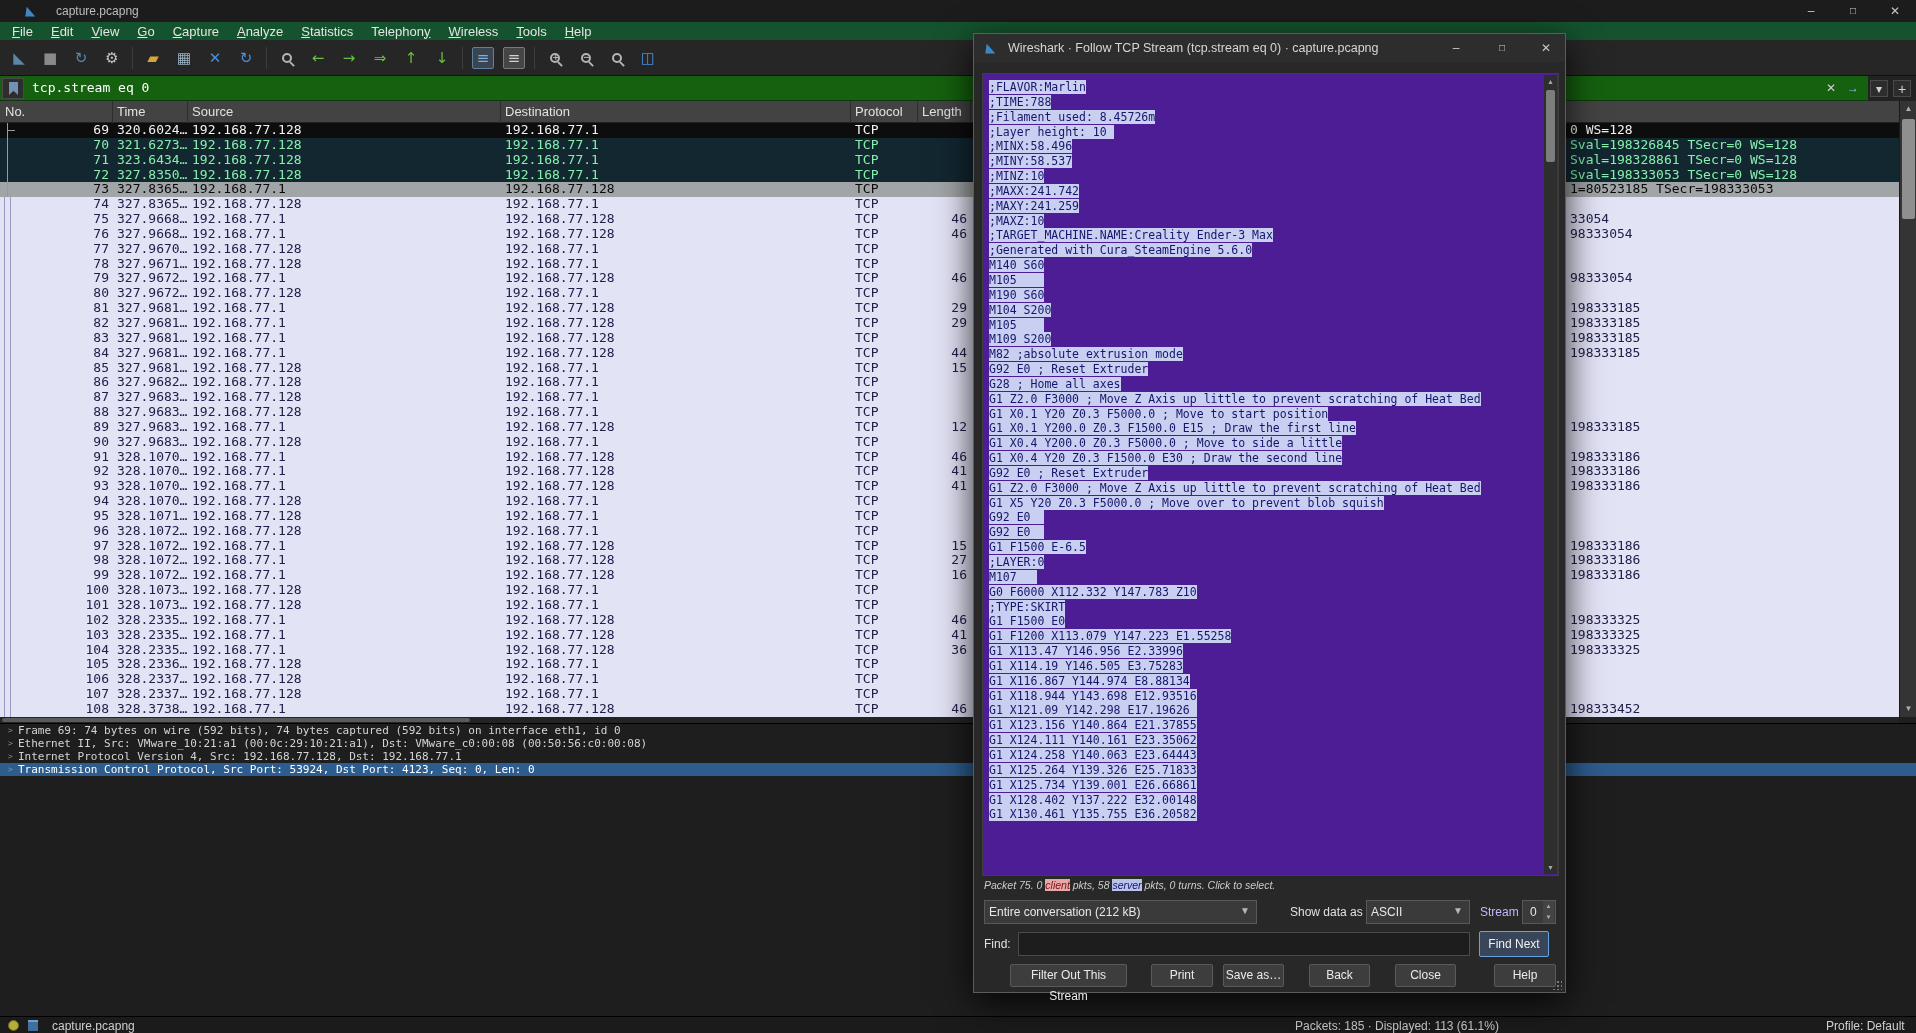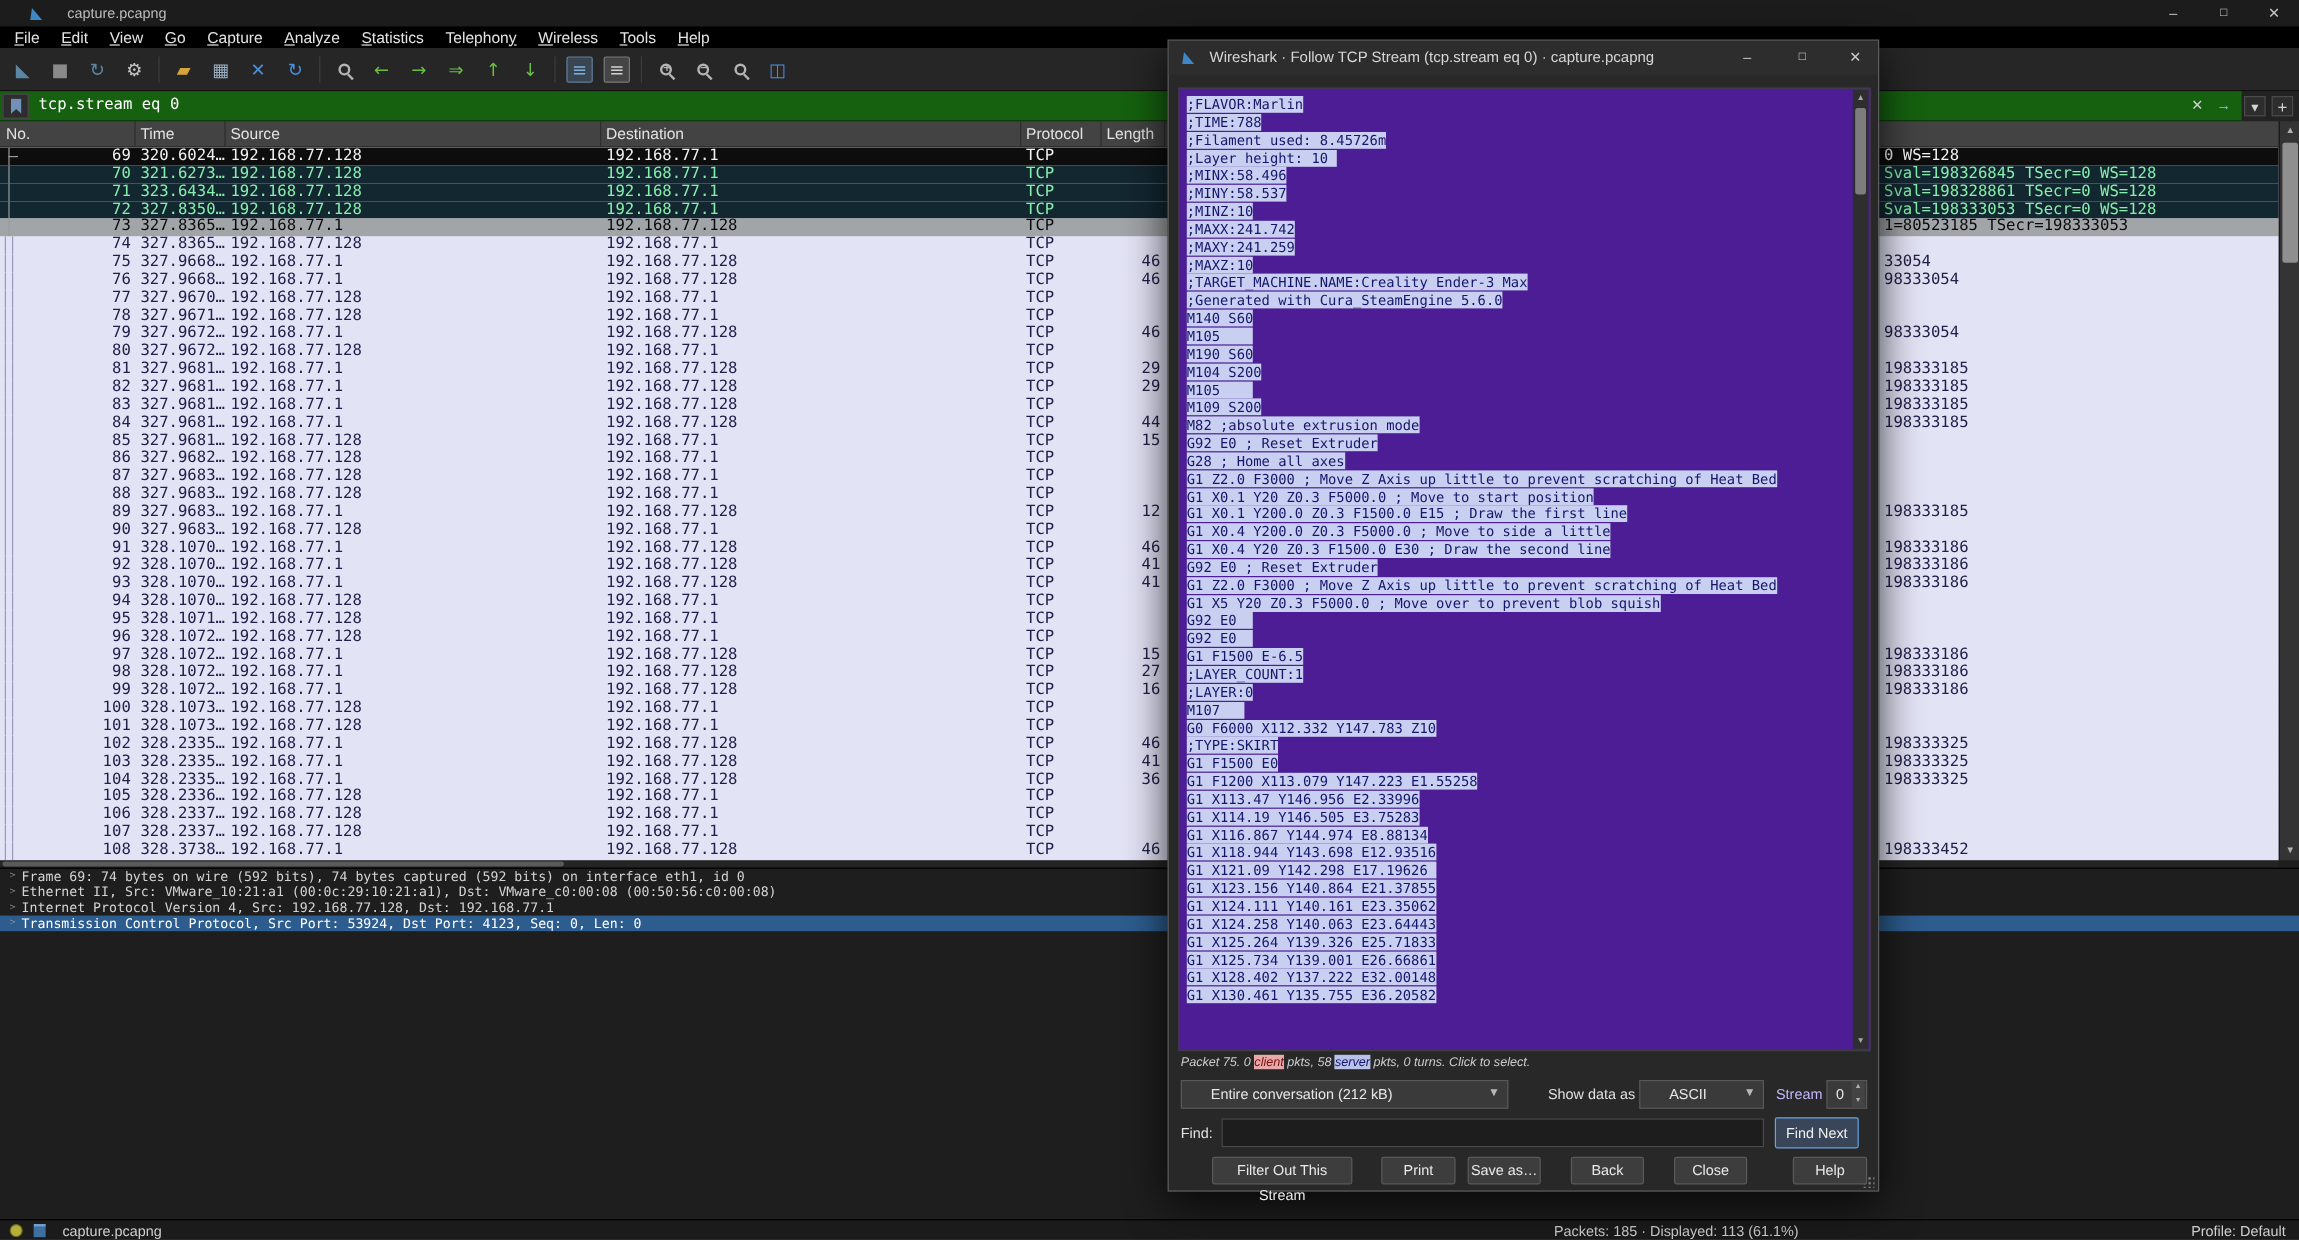--- a/index.html
+++ b/index.html
@@ -9,21 +9,21 @@
   #app { position:relative; width:1916px; height:1033px; background:#1e1e1e; }
 
   
   #titlebar { left:0; top:0; width:1916px; height:22px; background:#1c1c1c; }
   #app-icon { left:26px; top:4px; width:14px; height:14px; color:#3f87c4; font-size:13px; line-height:14px; transform:skewX(-8deg); }
   #win-title { left:56px; top:4px; font-size:12px; color:#bdbdbd; }
   .winbtn { top:0; width:42px; height:22px; color:#c8c8c8; font-size:12px; text-align:center; line-height:22px; }
   #w-min { left:1790px; } #w-max { left:1832px; font-size:10px; } #w-close { left:1874px; }
 
   
-  #menubar { left:0; top:22px; width:1916px; height:18px; background:#000000; display:flex; gap:18px; padding-left:12px; align-items:center; }
+  #menubar { left:0; top:22px; width:1916px; height:18px; background:#14532d; display:flex; gap:18px; padding-left:12px; align-items:center; }
   .menu-item { font-size:13px; color:#e4e4e4; white-space:nowrap; }
   .menu-item u { text-decoration:underline; }
 
   
   #toolbar { left:0; top:40px; width:1916px; height:36px; background:#262626; border-bottom:1px solid #111; display:flex; align-items:center; gap:9px; padding-left:8px; }
   .tbi { width:22px; height:22px; display:flex; align-items:center; justify-content:center; font-size:15px; font-family:"DejaVu Sans", sans-serif; }
   .tbi.pressed { background:#3a4552; border:1px solid #5f7f9f; border-radius:2px; }
   .tbi.pressed2 { background:#454545; border:1px solid #7a7a7a; border-radius:2px; }
   .tbsep { width:1px; height:22px; background:#3c3c3c; }
   .mag { position:relative; width:10px; height:10px; border:2px solid #b4b4b4; border-radius:50%; display:inline-block; }
@@ -103,21 +103,21 @@
   .sline span { background:#c9cff1; color:#16166b; }
   #dlg-scroll { position:absolute; right:1px; top:1px; width:13px; height:799px; background:#2e2e2e; }
   #dlg-scroll .arr { position:absolute; left:0; width:13px; height:13px; color:#a8a8a8; font-size:7px; text-align:center; line-height:13px; }
   #ds-thumb { position:absolute; left:2px; top:15px; width:9px; height:72px; background:#7d7d7d; border-radius:2px; }
 
   #dlg-hint { left:10px; top:845px; font-size:10.5px; font-style:italic; color:#cccccc; white-space:pre; }
   #dlg-hint .chip-client { background:#e8a8a8; color:#7a1212; font-style:italic; }
   #dlg-hint .chip-server { background:#b9c3ea; color:#15156b; font-style:italic; }
 
   .combo { background:#3a3a3a; border:1px solid #585858; color:#e8e8e8; font-size:12px; }
-  .combo .cv { position:absolute; left:24px; top:4px; }
+  .combo .cv { position:absolute; left:4px; top:4px; }
   .combo .ca { position:absolute; right:6px; top:4px; color:#b8b8b8; font-size:10px; }
   #combo-conv { left:10px; top:866px; width:273px; height:24px; }
   #lbl-showdata { left:316px; top:871px; font-size:12px; color:#e0e0e0; }
   #combo-fmt { left:392px; top:866px; width:104px; height:24px; }
   #lbl-stream { left:506px; top:871px; font-size:12px; color:#c4b5fd; }
   #spinbox { left:548px; top:866px; width:34px; height:24px; background:#3a3a3a; border:1px solid #585858; }
   #spin-val { position:absolute; left:7px; top:4px; font-size:12px; color:#e8e8e8; }
   #spin-up,#spin-dn { position:absolute; right:1px; width:11px; height:11px; font-size:6px; color:#b0b0b0; text-align:center; line-height:11px; background:#444; }
   #spin-up { top:0; } #spin-dn { bottom:0; }
 
@@ -326,21 +326,20 @@
           <div class="sline"><span>G1 X0.1 Y20 Z0.3 F5000.0 ; Move to start position</span></div>
           <div class="sline"><span>G1 X0.1 Y200.0 Z0.3 F1500.0 E15 ; Draw the first line</span></div>
           <div class="sline"><span>G1 X0.4 Y200.0 Z0.3 F5000.0 ; Move to side a little</span></div>
           <div class="sline"><span>G1 X0.4 Y20 Z0.3 F1500.0 E30 ; Draw the second line</span></div>
           <div class="sline"><span>G92 E0 ; Reset Extruder</span></div>
           <div class="sline"><span>G1 Z2.0 F3000 ; Move Z Axis up little to prevent scratching of Heat Bed</span></div>
           <div class="sline"><span>G1 X5 Y20 Z0.3 F5000.0 ; Move over to prevent blob squish</span></div>
           <div class="sline"><span>G92 E0  </span></div>
           <div class="sline"><span>G92 E0  </span></div>
           <div class="sline"><span>G1 F1500 E-6.5</span></div>
-          <div class="sline"><span>;LAYER_COUNT:1</span></div>
           <div class="sline"><span>;LAYER:0</span></div>
           <div class="sline"><span>M107   </span></div>
           <div class="sline"><span>G0 F6000 X112.332 Y147.783 Z10</span></div>
           <div class="sline"><span>;TYPE:SKIRT</span></div>
           <div class="sline"><span>G1 F1500 E0</span></div>
           <div class="sline"><span>G1 F1200 X113.079 Y147.223 E1.55258</span></div>
           <div class="sline"><span>G1 X113.47 Y146.956 E2.33996</span></div>
           <div class="sline"><span>G1 X114.19 Y146.505 E3.75283</span></div>
           <div class="sline"><span>G1 X116.867 Y144.974 E8.88134</span></div>
           <div class="sline"><span>G1 X118.944 Y143.698 E12.93516</span></div>

